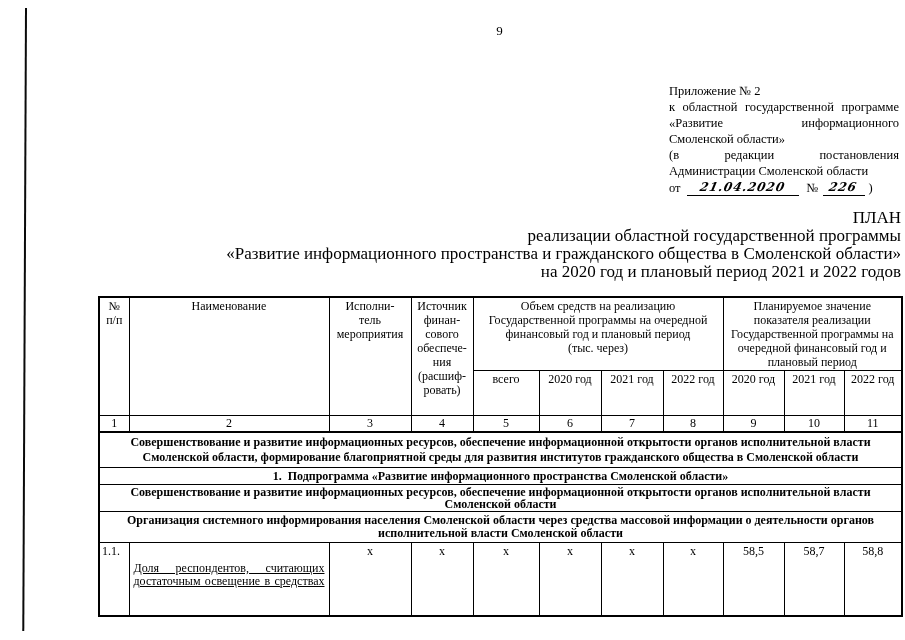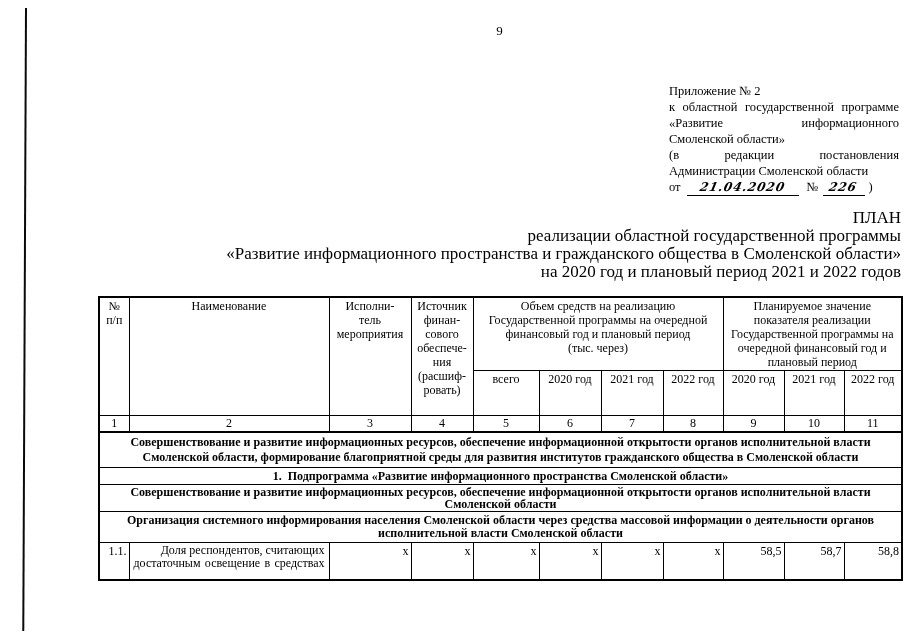--- a/index.html
+++ b/index.html
@@ -20,21 +20,21 @@
     position:absolute; top:23px; left:98px; width:803px;
     text-align:center; font-size:13px;
   }
 
   
   .appendix {
     position:absolute; left:669px; top:55px; width:230px;
     font-size:12.5px; line-height:16px; text-align:left;margin-top:28px;
   }
   .appendix .jl { text-align:justify; text-align-last:justify; }
-  .dateline { display:flex; align-items:flex-start; margin-top:0; }
+  .dateline { display:flex; align-items:center; margin-top:0; }
   .dateline .prefix { flex:0 0 auto; padding-right:6px; }
   .u { border-bottom:1px solid #000; text-align:center; }
   .u-date { flex:0 0 112px; margin-right:8px; }
   .u-num  { flex:0 0 42px;  margin:0 4px; }
   .hw {
     display:inline-block; font-family:"DejaVu Serif", serif;
     font-style:italic; font-weight:bold; font-size:12px;
     letter-spacing:1px; transform:skewX(-12deg);
   }
 
@@ -57,25 +57,25 @@
   .plan-table { border:2px solid #000; }
   .pre { white-space:pre-line; }
   tr.h1 td { height:70px; }
   tr.h2 td { height:42px; }
   tr.nums td { height:15px; padding:0; line-height:15px; }
   tr.sec td { font-weight:bold; vertical-align:middle; }
   tr.secA td { height:32px; line-height:15px; border-top-width:2px; }
   tr.secP td { height:14px; line-height:14px; }
   tr.secB td { height:23px; line-height:12px; }
   tr.secC td { height:28px; line-height:13.5px; }
-  tr.r11 td { height:34px;text-align:right; }
+  tr.r11 td { height:34px; }
   td.left { text-align:left; }
   td.name-cell {
     text-align:justify; text-align-last:justify;
-    padding:1px 4px; line-height:12.5px;
+    padding:19px 4px; line-height:12.5px;text-decoration:underline;
   }
 </style>
 </head>
 <body>
 
 <div class="sheet">
 
   <div class="fold-line"></div>
 
   <div class="page-num">9</div>

